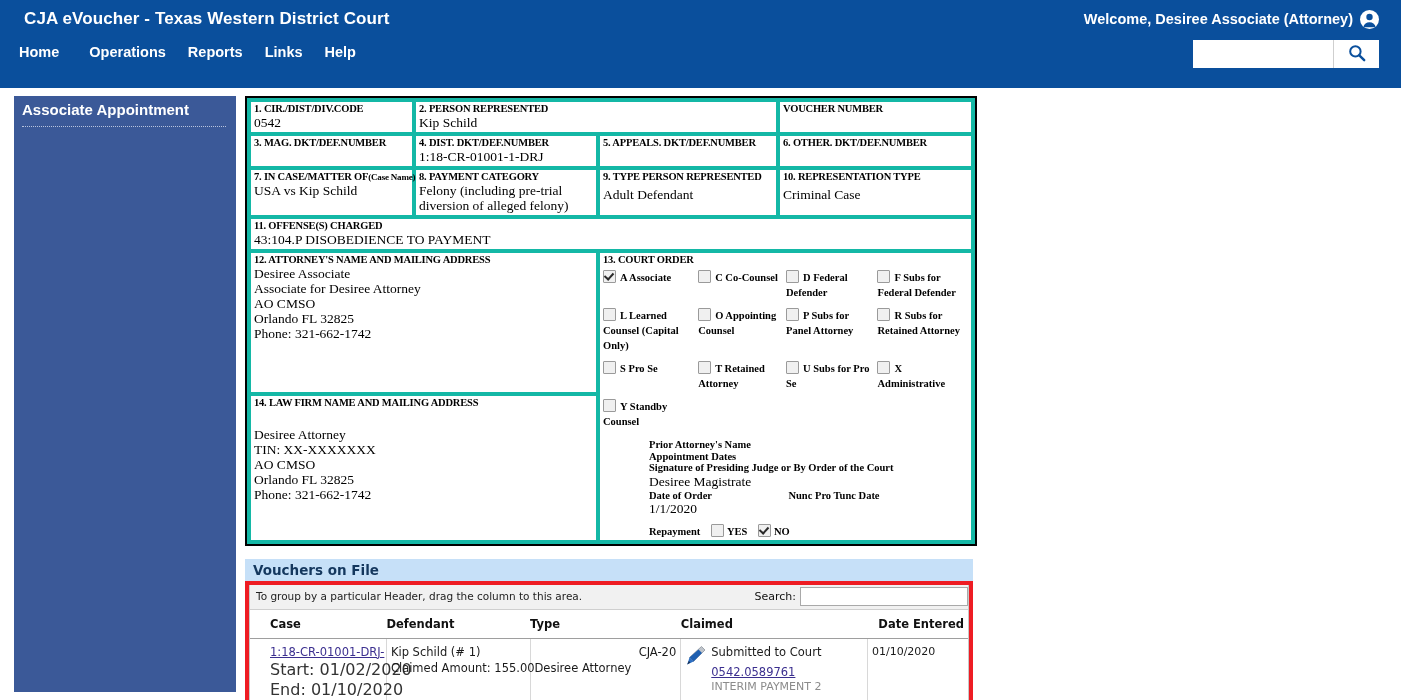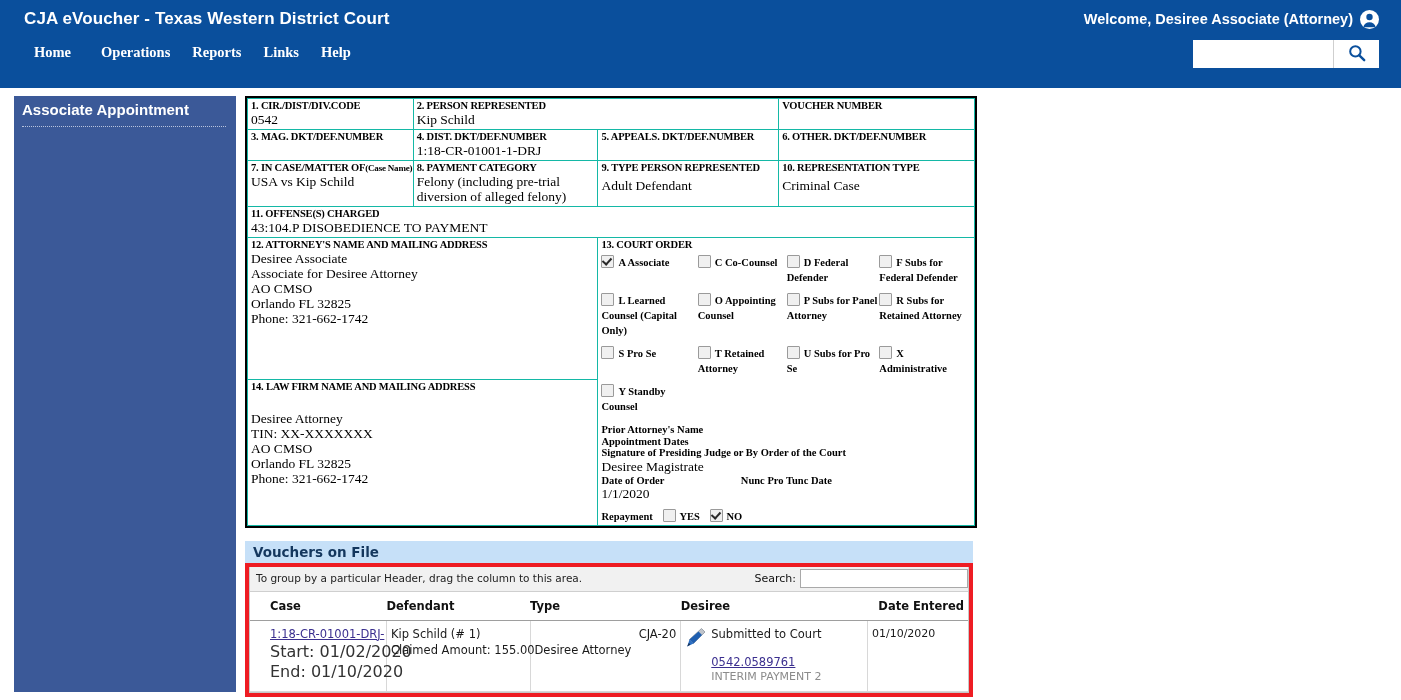--- a/index.html
+++ b/index.html
@@ -32,24 +32,23 @@
     position: absolute;
     left: 24px; top: 9px;
     font-size: 17px;
     font-weight: bold;
     color: #ffffff;
     letter-spacing: 0.1px;
     white-space: nowrap;
   }
   .mainnav {
     position: absolute;
-    left: 32px; top: 44px;
+    left: 17px; top: 44px;
     display: flex;
     gap: 0px;
-    font-family: Liberation Serif, serif;
   }
   .mainnav a {
     display: block;
     color: #ffffff;
     font-size: 14.5px;
     font-weight: bold;
     text-decoration: none;
     padding: 0 22px 0 0;
     white-space: nowrap;
   }
@@ -144,21 +143,21 @@
     font-family: "Liberation Serif", serif;
     background: #ffffff;
     margin-left: 2px;
   }
   .cja-form table {
     width: 100%;
     border-collapse: collapse;
     table-layout: fixed;
   }
   .cja-form td {
-    border: 1px solid #14b8a6;
+    border: 4px solid #14b8a6;
     vertical-align: top;
     padding: 1px 2px 2px 3px;
   }
   .flabel {
     font-family: "Liberation Serif", serif;
     font-size: 10.5px;
     font-weight: bold;
     letter-spacing: -0.2px;
     line-height: 12px;
     display: block;
@@ -352,21 +351,21 @@
   .typeline { display: block; font-size: 11.5px; white-space: nowrap; text-align: right; }
   .typesub { display: block; font-size: 11.5px; margin-top: 2px; white-space: nowrap; }
   .status-cell { position: relative; padding-left: 30px !important; }
   .pen-icon { position: absolute; left: 4px; top: 6px; width: 22px; height: 24px; }
   .status-line { display: block; font-size: 11.5px; white-space: nowrap; }
   .status-link {
     display: block;
     color: #3b2f8f;
     text-decoration: underline;
     font-size: 11.5px;
-    margin-top: 14px;
+    margin-top: 6px;
     white-space: nowrap;
   }
   .status-sub {
     display: block;
     color: #8b8b8b;
     font-size: 11px;
     margin-top: 1px;
     white-space: nowrap;
   }
 </style>
@@ -553,21 +552,21 @@
               <td>
                 <span class="co-item"><span class="cbox"></span><span>Y Standby Counsel</span></span>
               </td>
               <td></td>
               <td></td>
               <td></td>
             </tr>
           </tbody>
               </table>
 
-          <div class="order-foot" style="margin-top:2px;">
+          <div class="order-foot" style="margin-top:2px;margin-left:46px;">
             <div>Prior Attorney's Name</div>
             <div>Appointment Dates</div>
             <div>Signature of Presiding Judge or By Order of the Court</div>
             <div class="sig">Desiree Magistrate</div>
             <div>
               <span>Date of Order</span>
               <span class="nunc">Nunc Pro Tunc Date</span>
             </div>
             <div class="dateval">1/1/2020</div>
             <div class="repay-row">
@@ -611,21 +610,21 @@
             <col style="width:20%">
             <col style="width:21%">
             <col style="width:26%">
             <col style="width:14%">
           </colgroup>
           <thead>
             <tr>
               <th class="pad-l">Case</th>
               <th>Defendant</th>
               <th>Type</th>
-              <th>Desiree</th>
+              <th>Claimed</th>
               <th class="right-al">Date Entered</th>
             </tr>
           </thead>
           <tbody>
             <tr>
               <td style="padding-left:20px;">
                 <a class="caselink" href="#">1:18-CR-01001-DRJ-</a>
                 <span class="sub">Start: 01/02/2020</span>
                 <span class="sub">End: 01/10/2020</span>
               </td>

